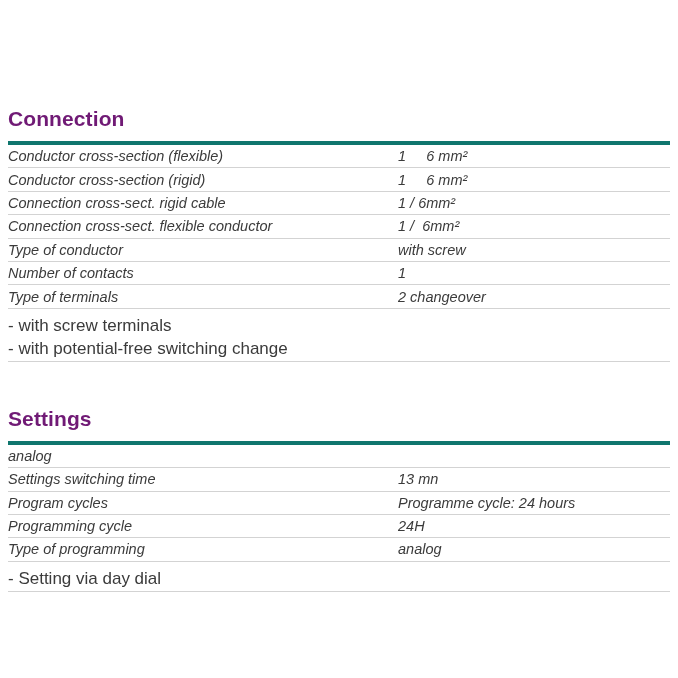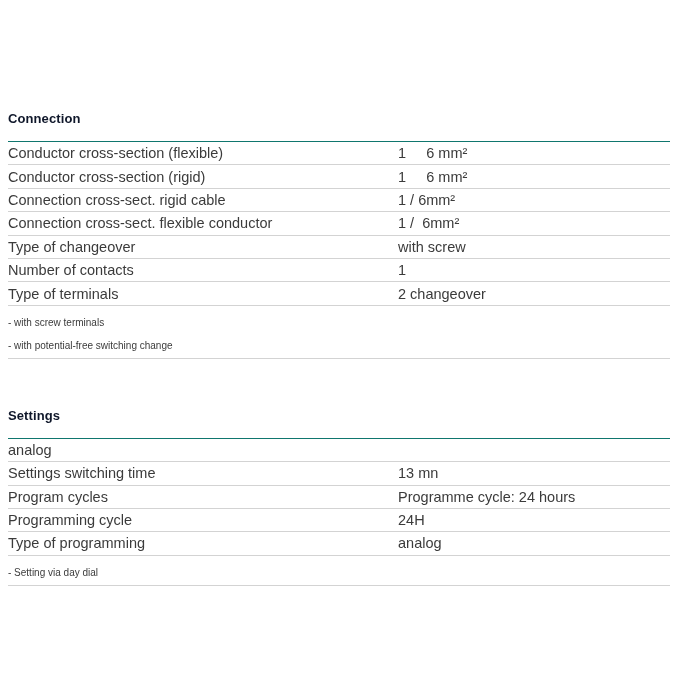--- a/index.html
+++ b/index.html
@@ -7,46 +7,46 @@
     width: 678px;
     height: 678px;
     background: #ffffff;
     font-family: "Liberation Sans", sans-serif;
     color: #3b3b3b;
     overflow: hidden;
   }
   .page { padding: 110px 8px 0 8px; }
 
   .section-title {
-    font-size: 13px;
+    font-size: 21px;
     line-height: 18px;
     font-weight: 700;
-    color: #0f172a;
+    color: #701a75;
     margin: 0 0 13px 0;
     letter-spacing: 0.1px;
   }
 
-  .spec-table { border-top: 1px solid #0f766e; }
+  .spec-table { border-top: 4px solid #0f766e; font-style: italic; }
 
   .spec-row {
     display: flex;
     align-items: center;
     height: 22.4px;
     border-bottom: 1px solid #d3d3d3;
     font-size: 14.5px;
   }
   .spec-label { width: 390px; flex: none; white-space: pre-wrap; }
   .spec-value { flex: 1; white-space: pre-wrap; }
 
   .notes {
     padding: 5px 0 1px 0;
     border-bottom: 1px solid #d3d3d3;
   }
   .note-row {
-    font-size: 10px;
+    font-size: 17px;
     line-height: 23px;
     white-space: pre-wrap;
   }
 
   .section + .section { margin-top: 48px; }
 </style>
 </head>
 <body>
 
 <div class="page">
@@ -64,21 +64,21 @@
       </div>
       <div class="spec-row">
         <div class="spec-label">Connection cross-sect. rigid cable</div>
         <div class="spec-value">1 / 6mm²</div>
       </div>
       <div class="spec-row">
         <div class="spec-label">Connection cross-sect. flexible conductor</div>
         <div class="spec-value">1 /  6mm²</div>
       </div>
       <div class="spec-row">
-        <div class="spec-label">Type of changeover</div>
+        <div class="spec-label">Type of conductor</div>
         <div class="spec-value">with screw</div>
       </div>
       <div class="spec-row">
         <div class="spec-label">Number of contacts</div>
         <div class="spec-value">1</div>
       </div>
       <div class="spec-row">
         <div class="spec-label">Type of terminals</div>
         <div class="spec-value">2 changeover</div>
       </div>

